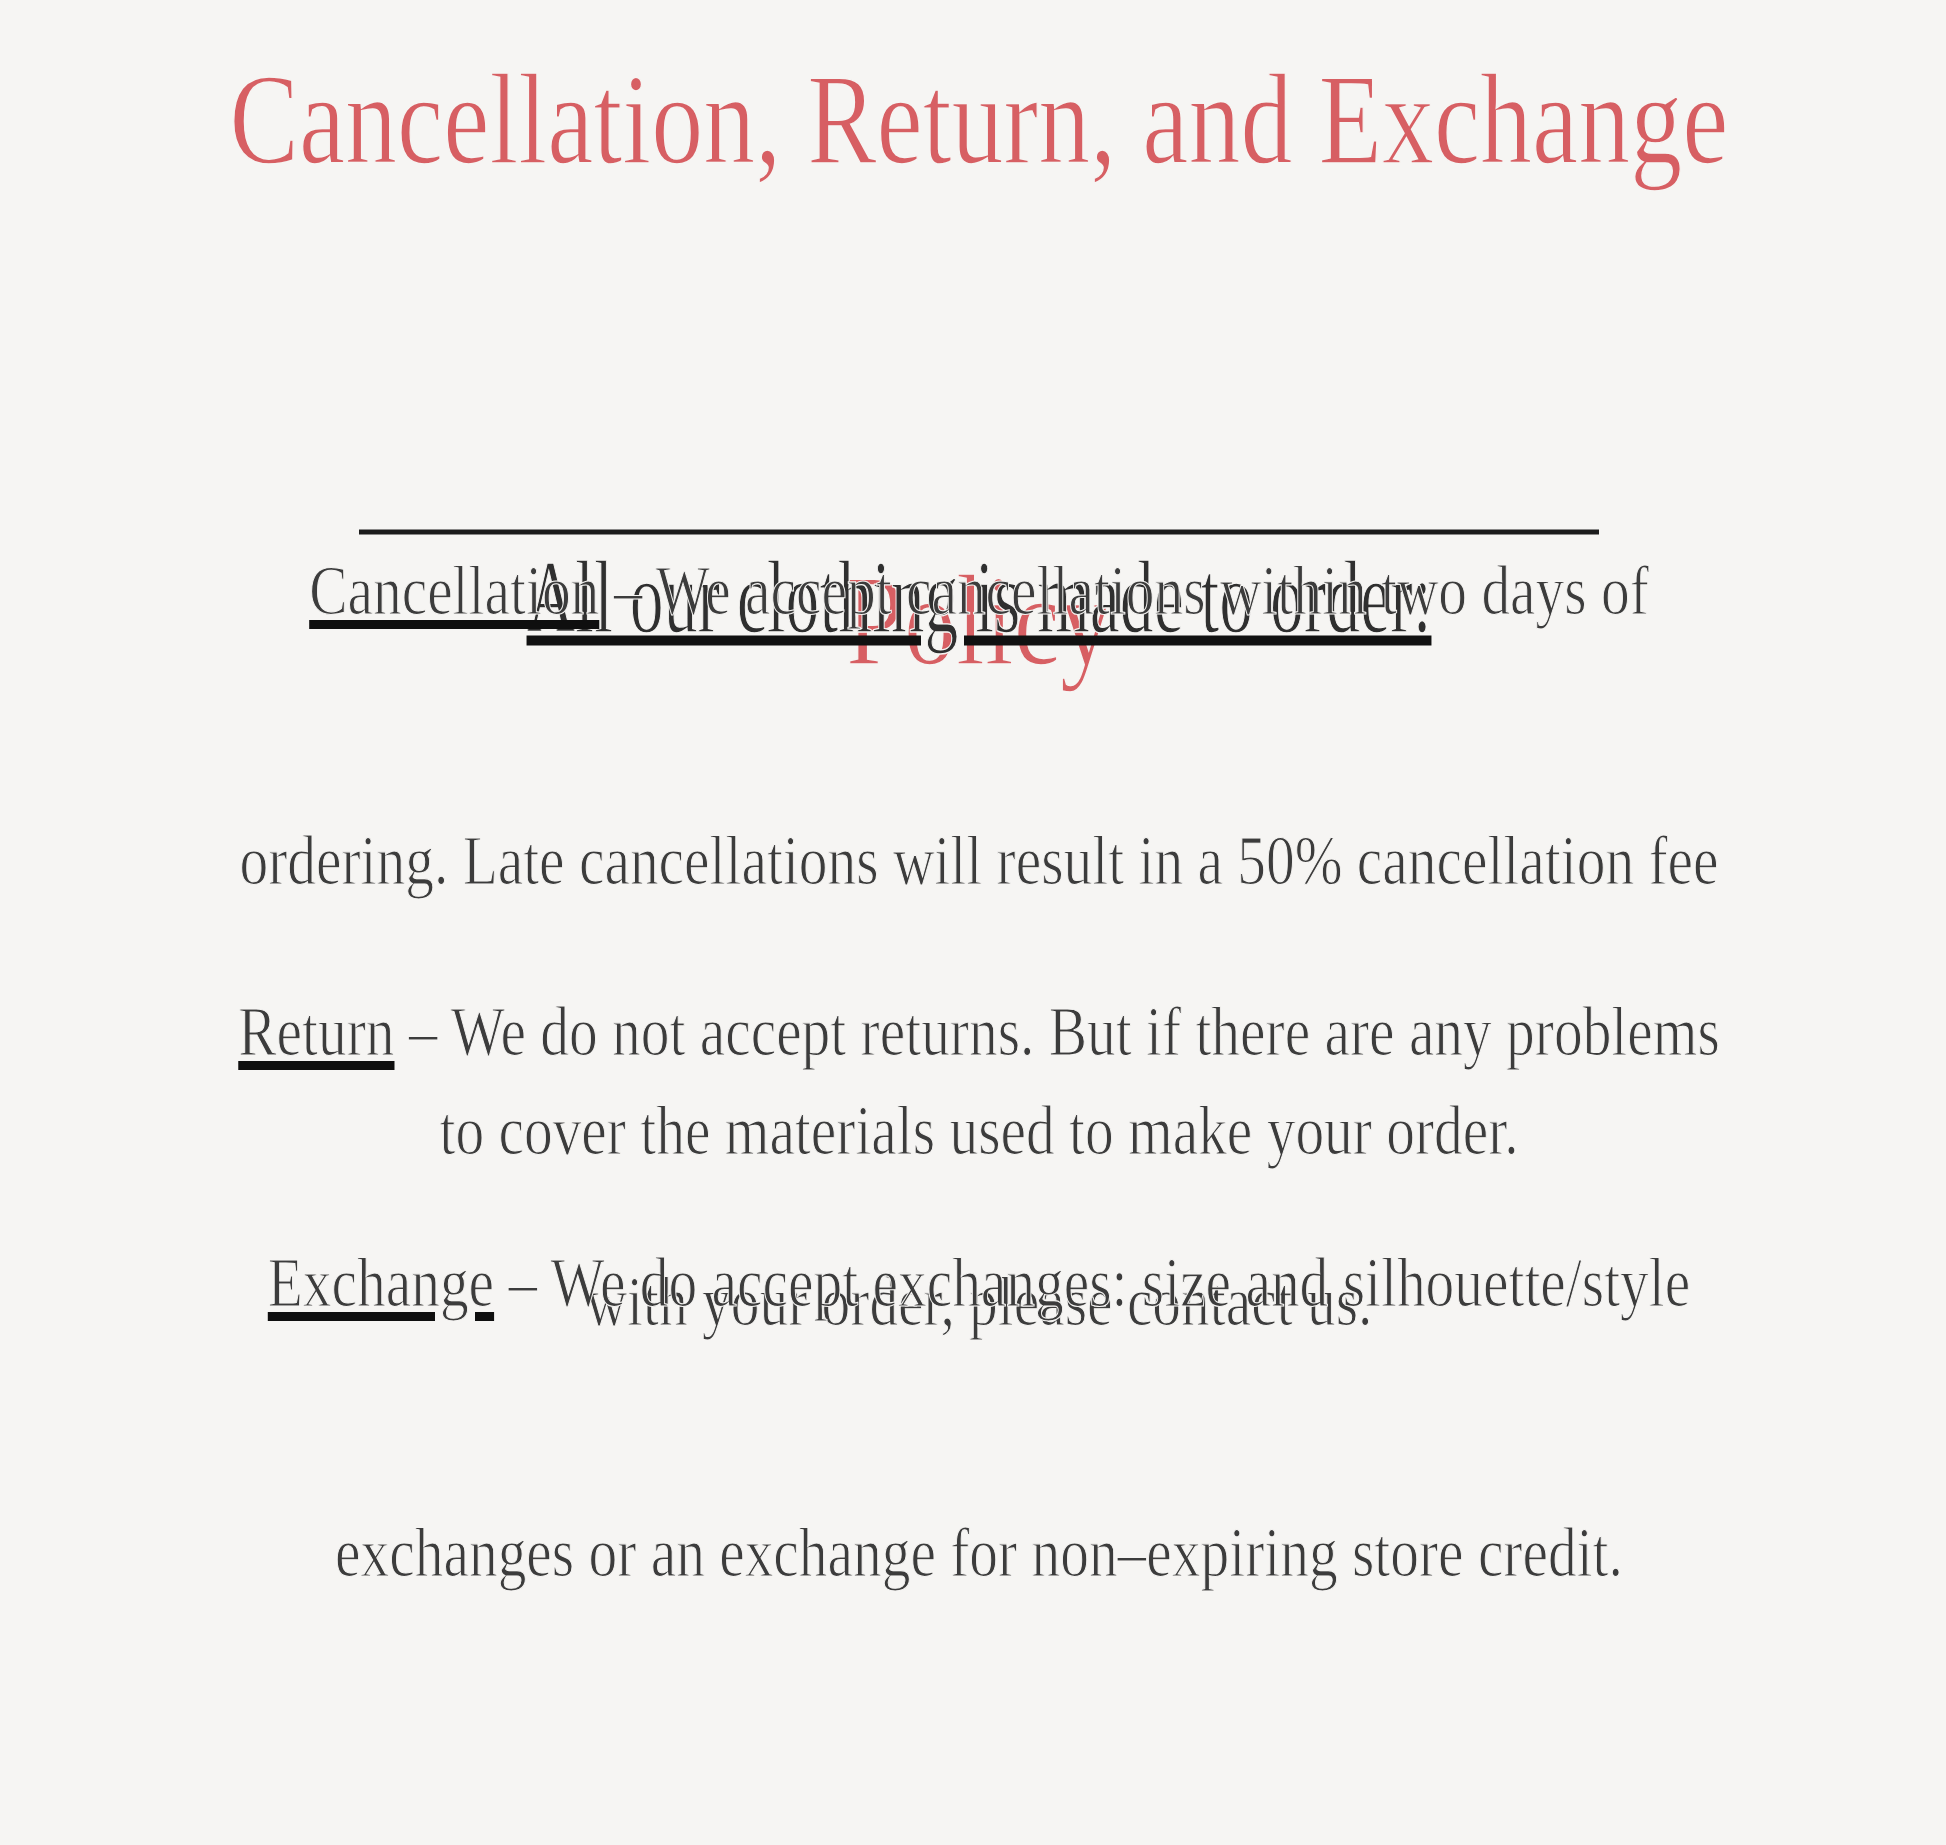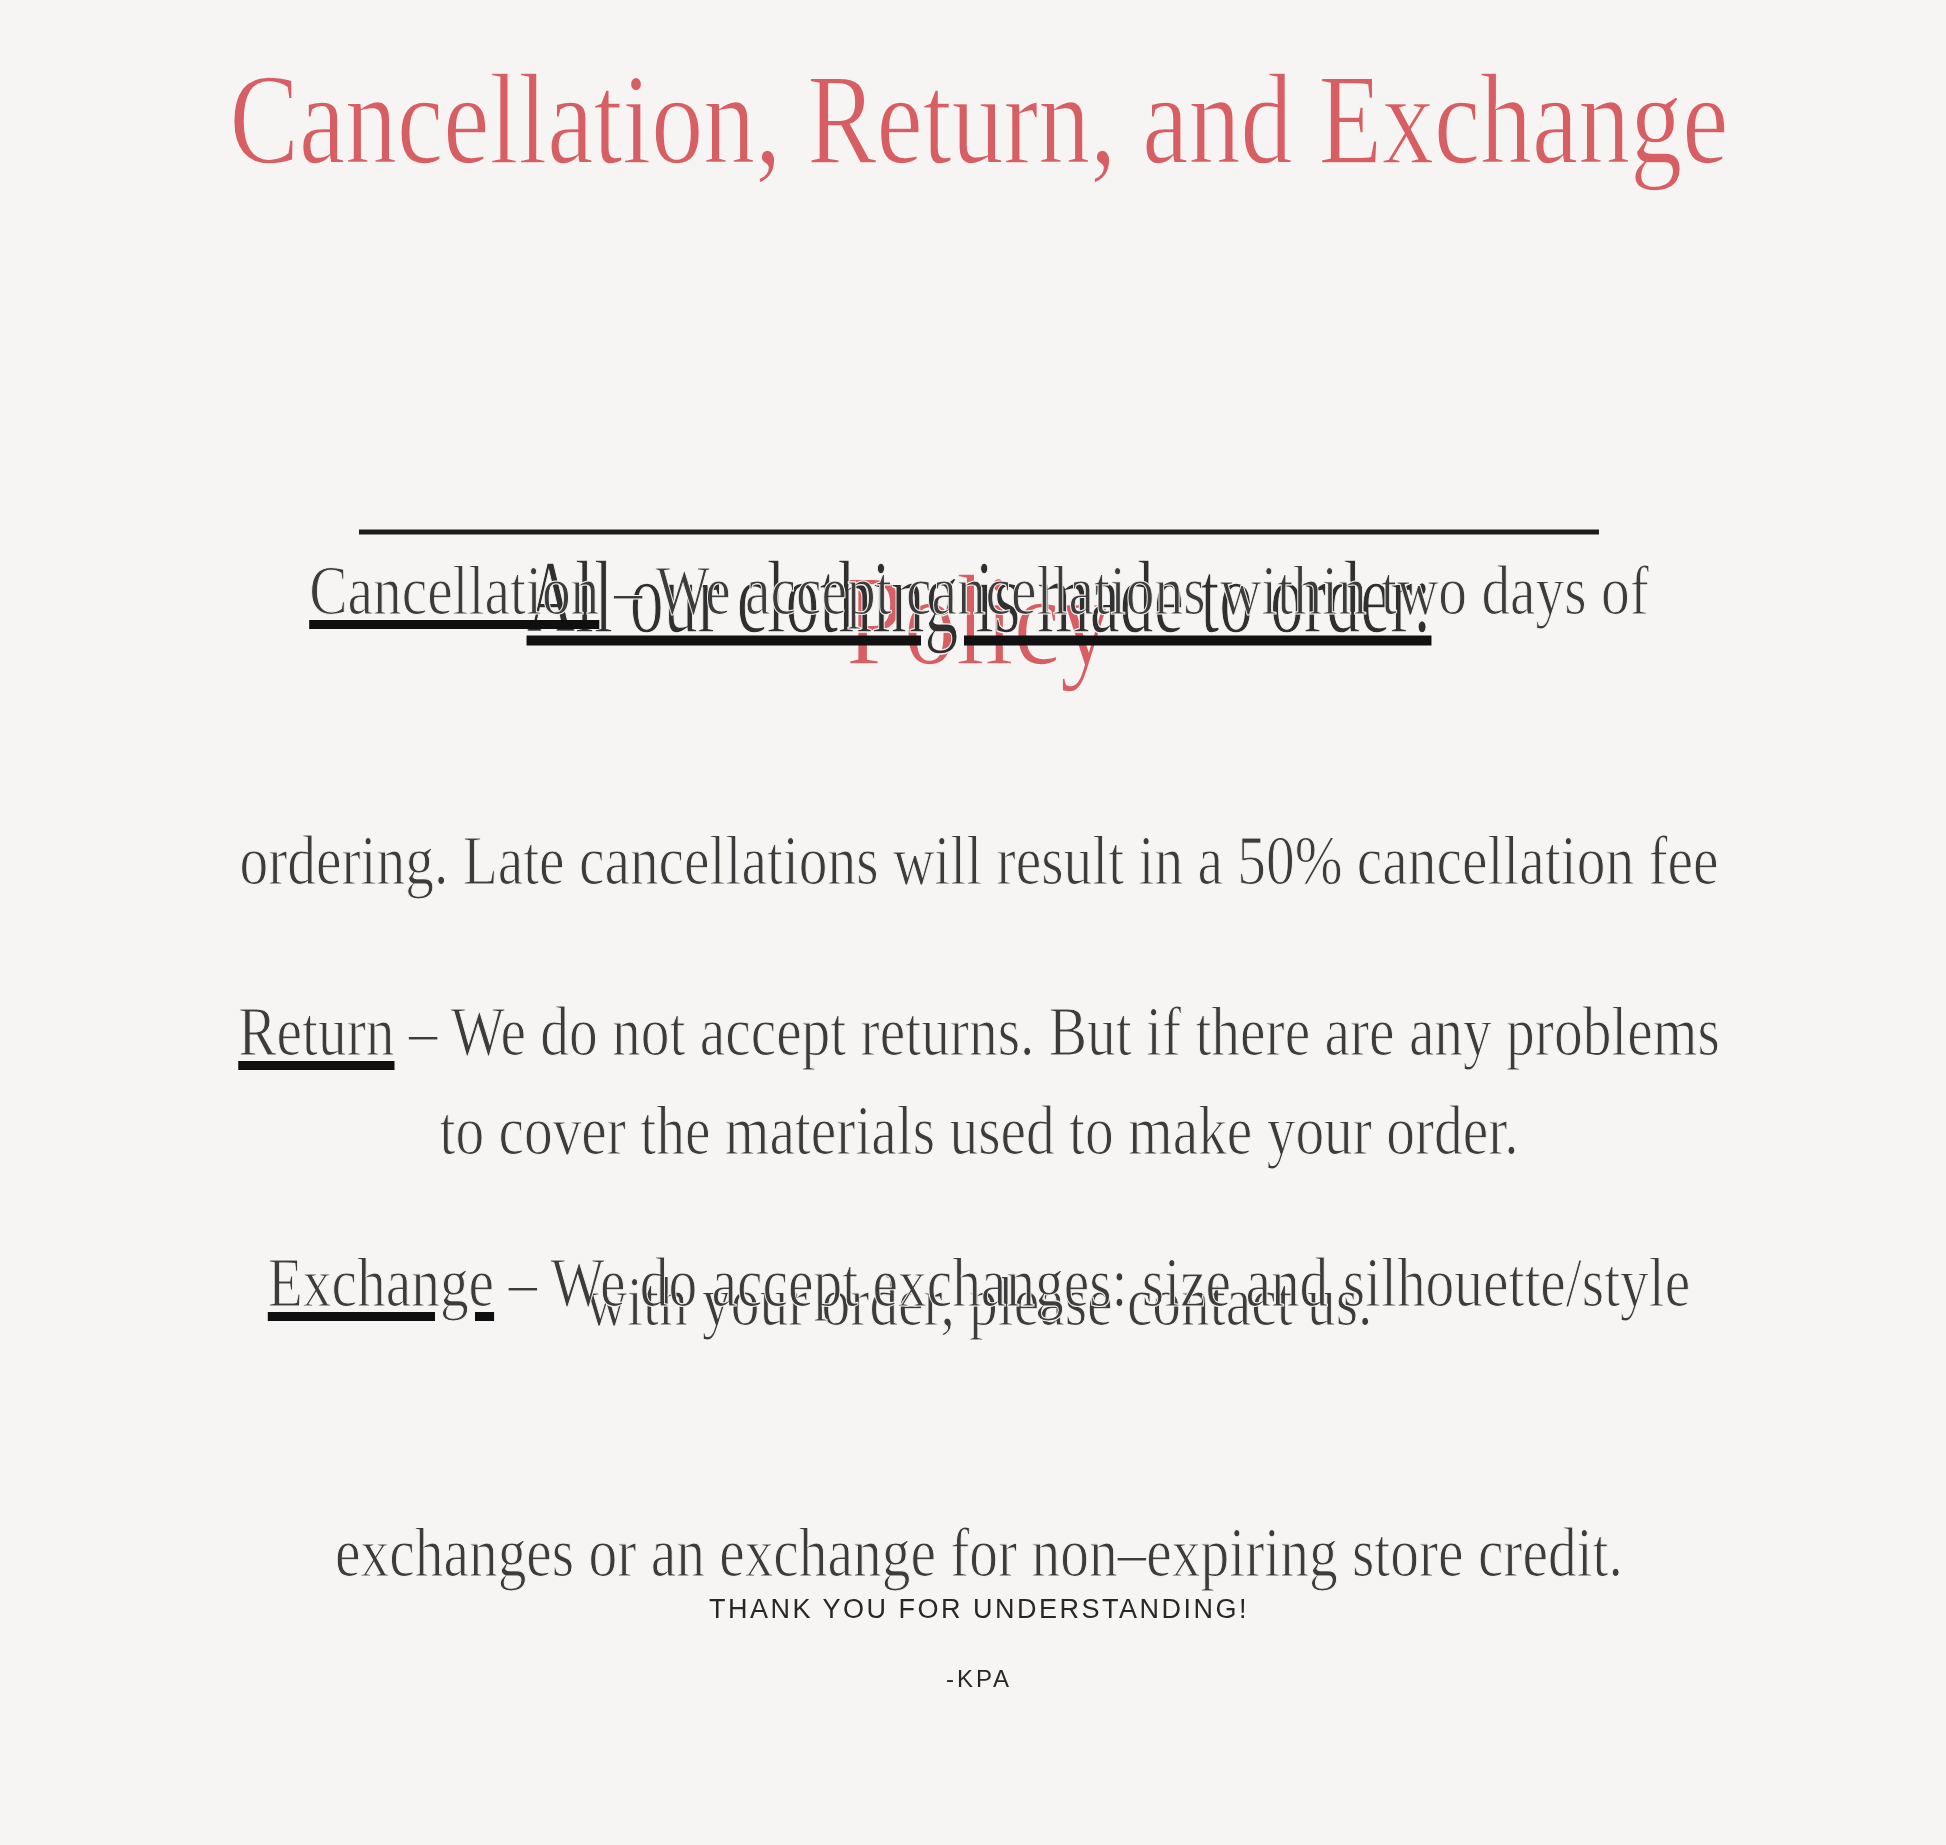--- a/index.html
+++ b/index.html
@@ -92,18 +92,14 @@
   <p class="block para p2">
     <span class="line"><span class="u-thick">Return</span><span> – We do not accept returns. But if there are any problems</span></span>
     <span class="line">with your order, please contact us.</span>
   </p>
 
   <p class="block para p3">
     <span class="line"><span class="u-thick">Exchange</span><span> – We do accept exchanges: size and silhouette/style</span></span>
     <span class="line">exchanges or an exchange for non–expiring store credit.</span>
   </p>
 
-  <div class="block footer">
-    <span class="f-line f1">THANK YOU FOR UNDERSTANDING!</span>
-    <span class="f-line f2">-KPA</span>
-  </div>
 
 </div>
 
 </body></html>

